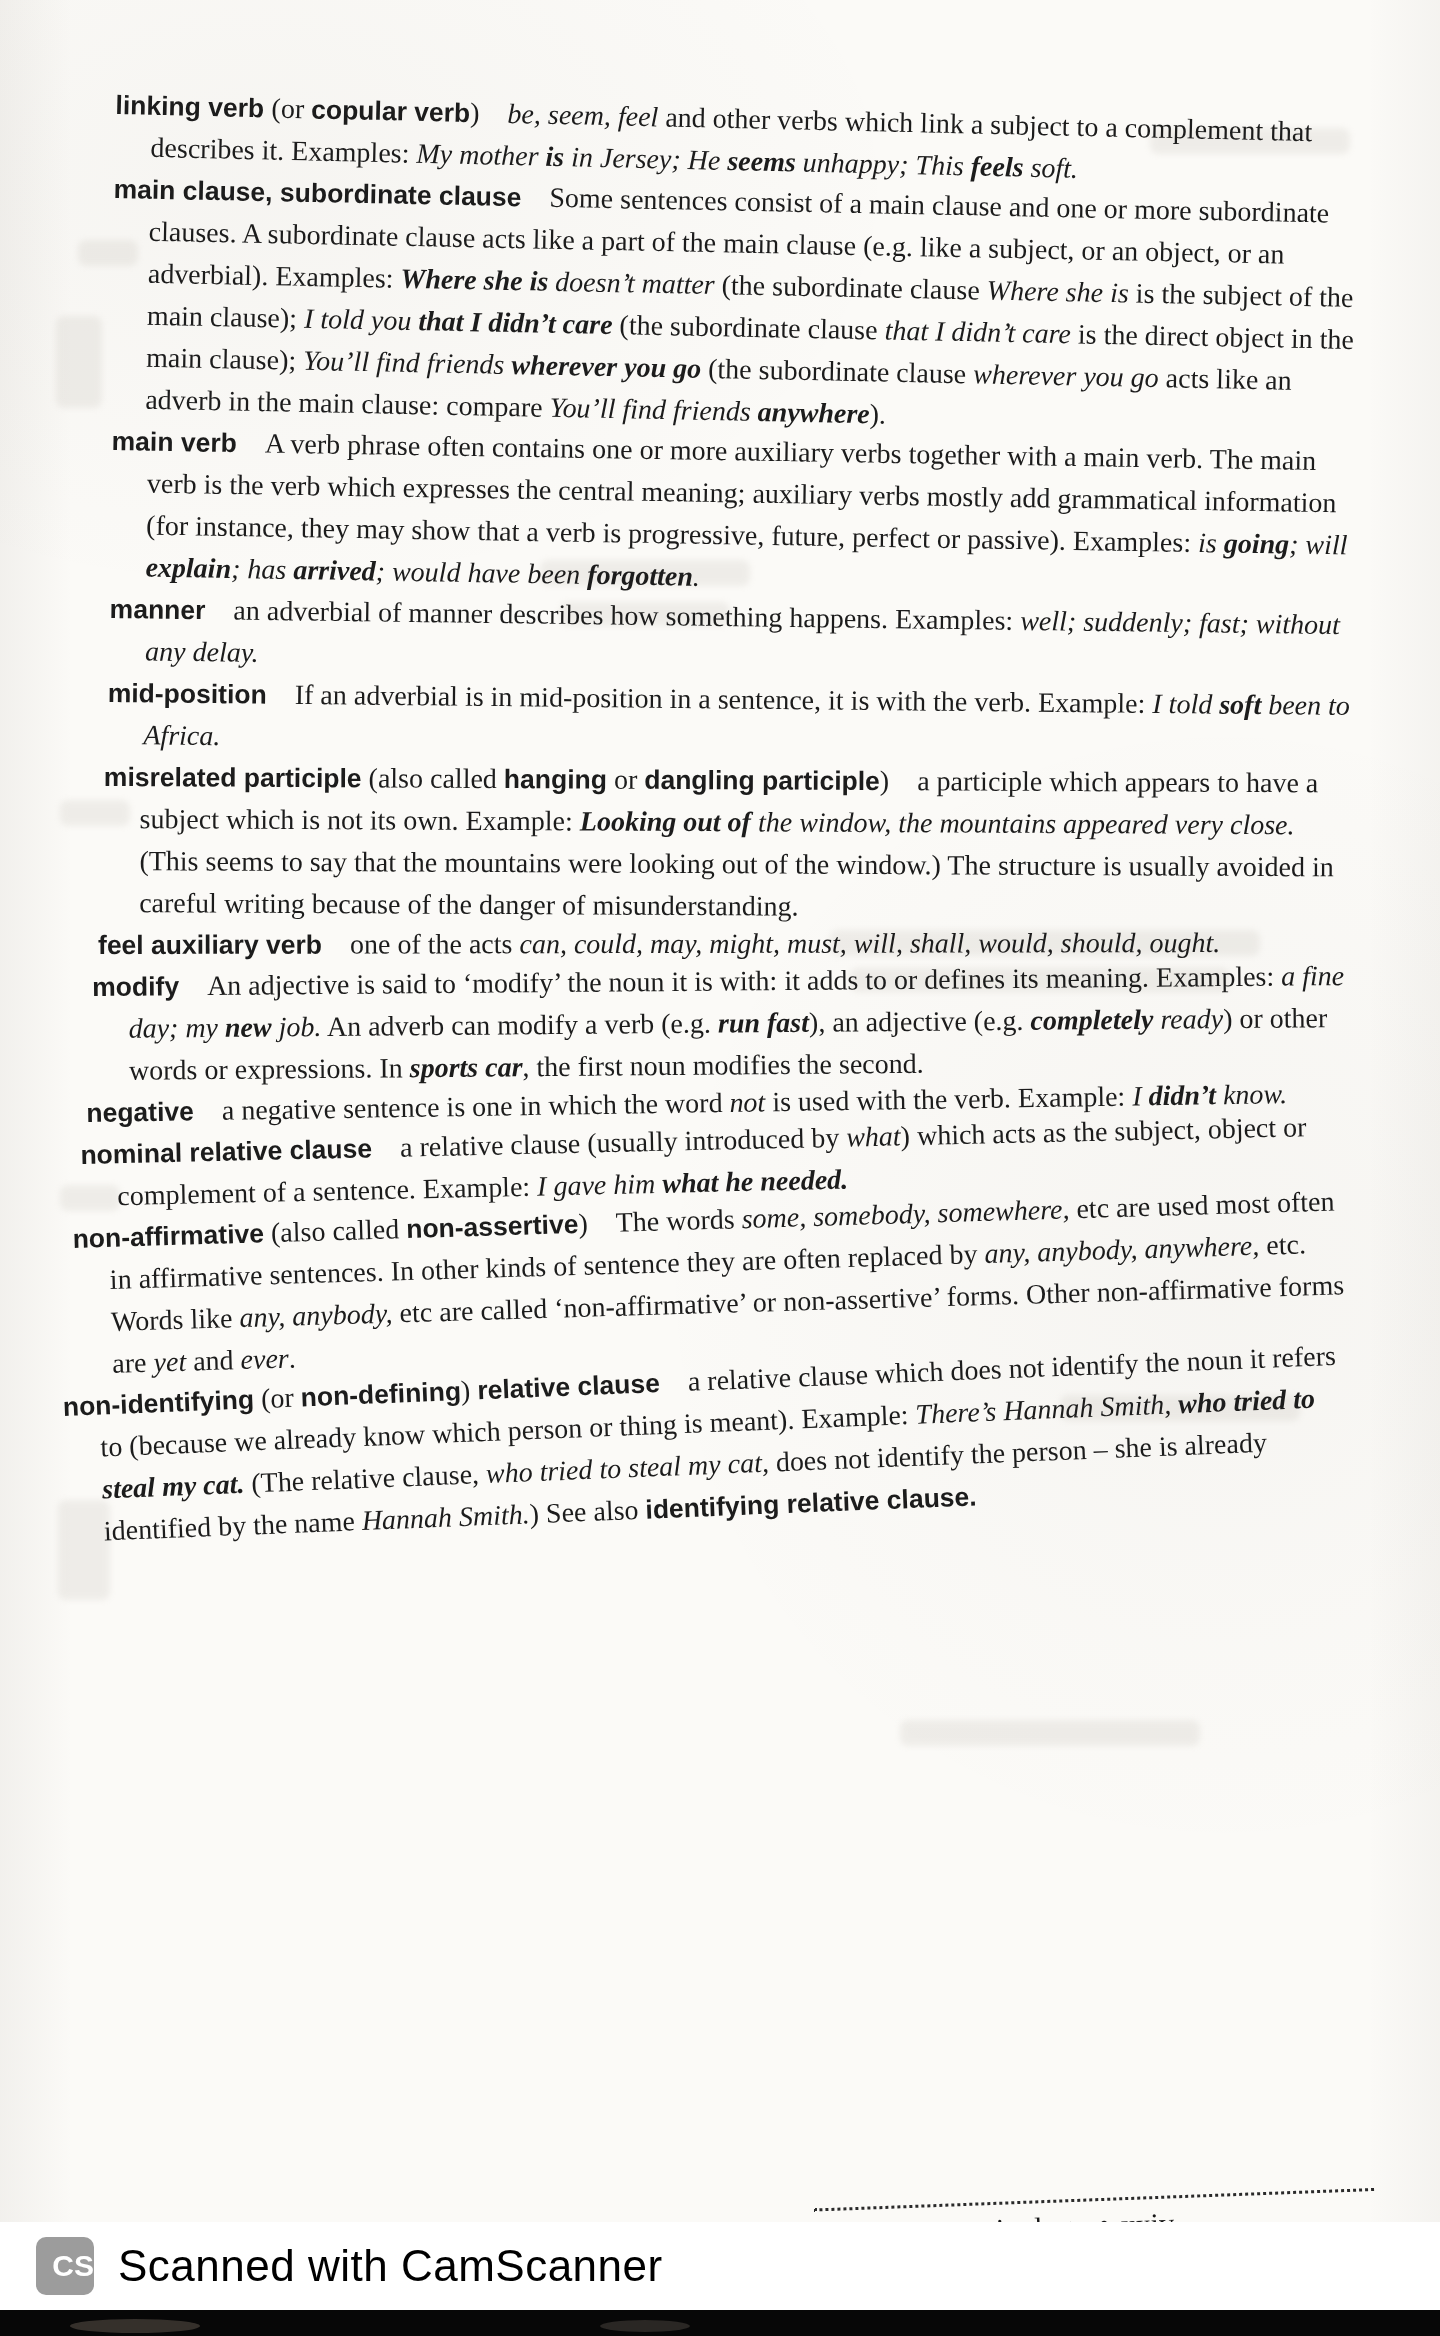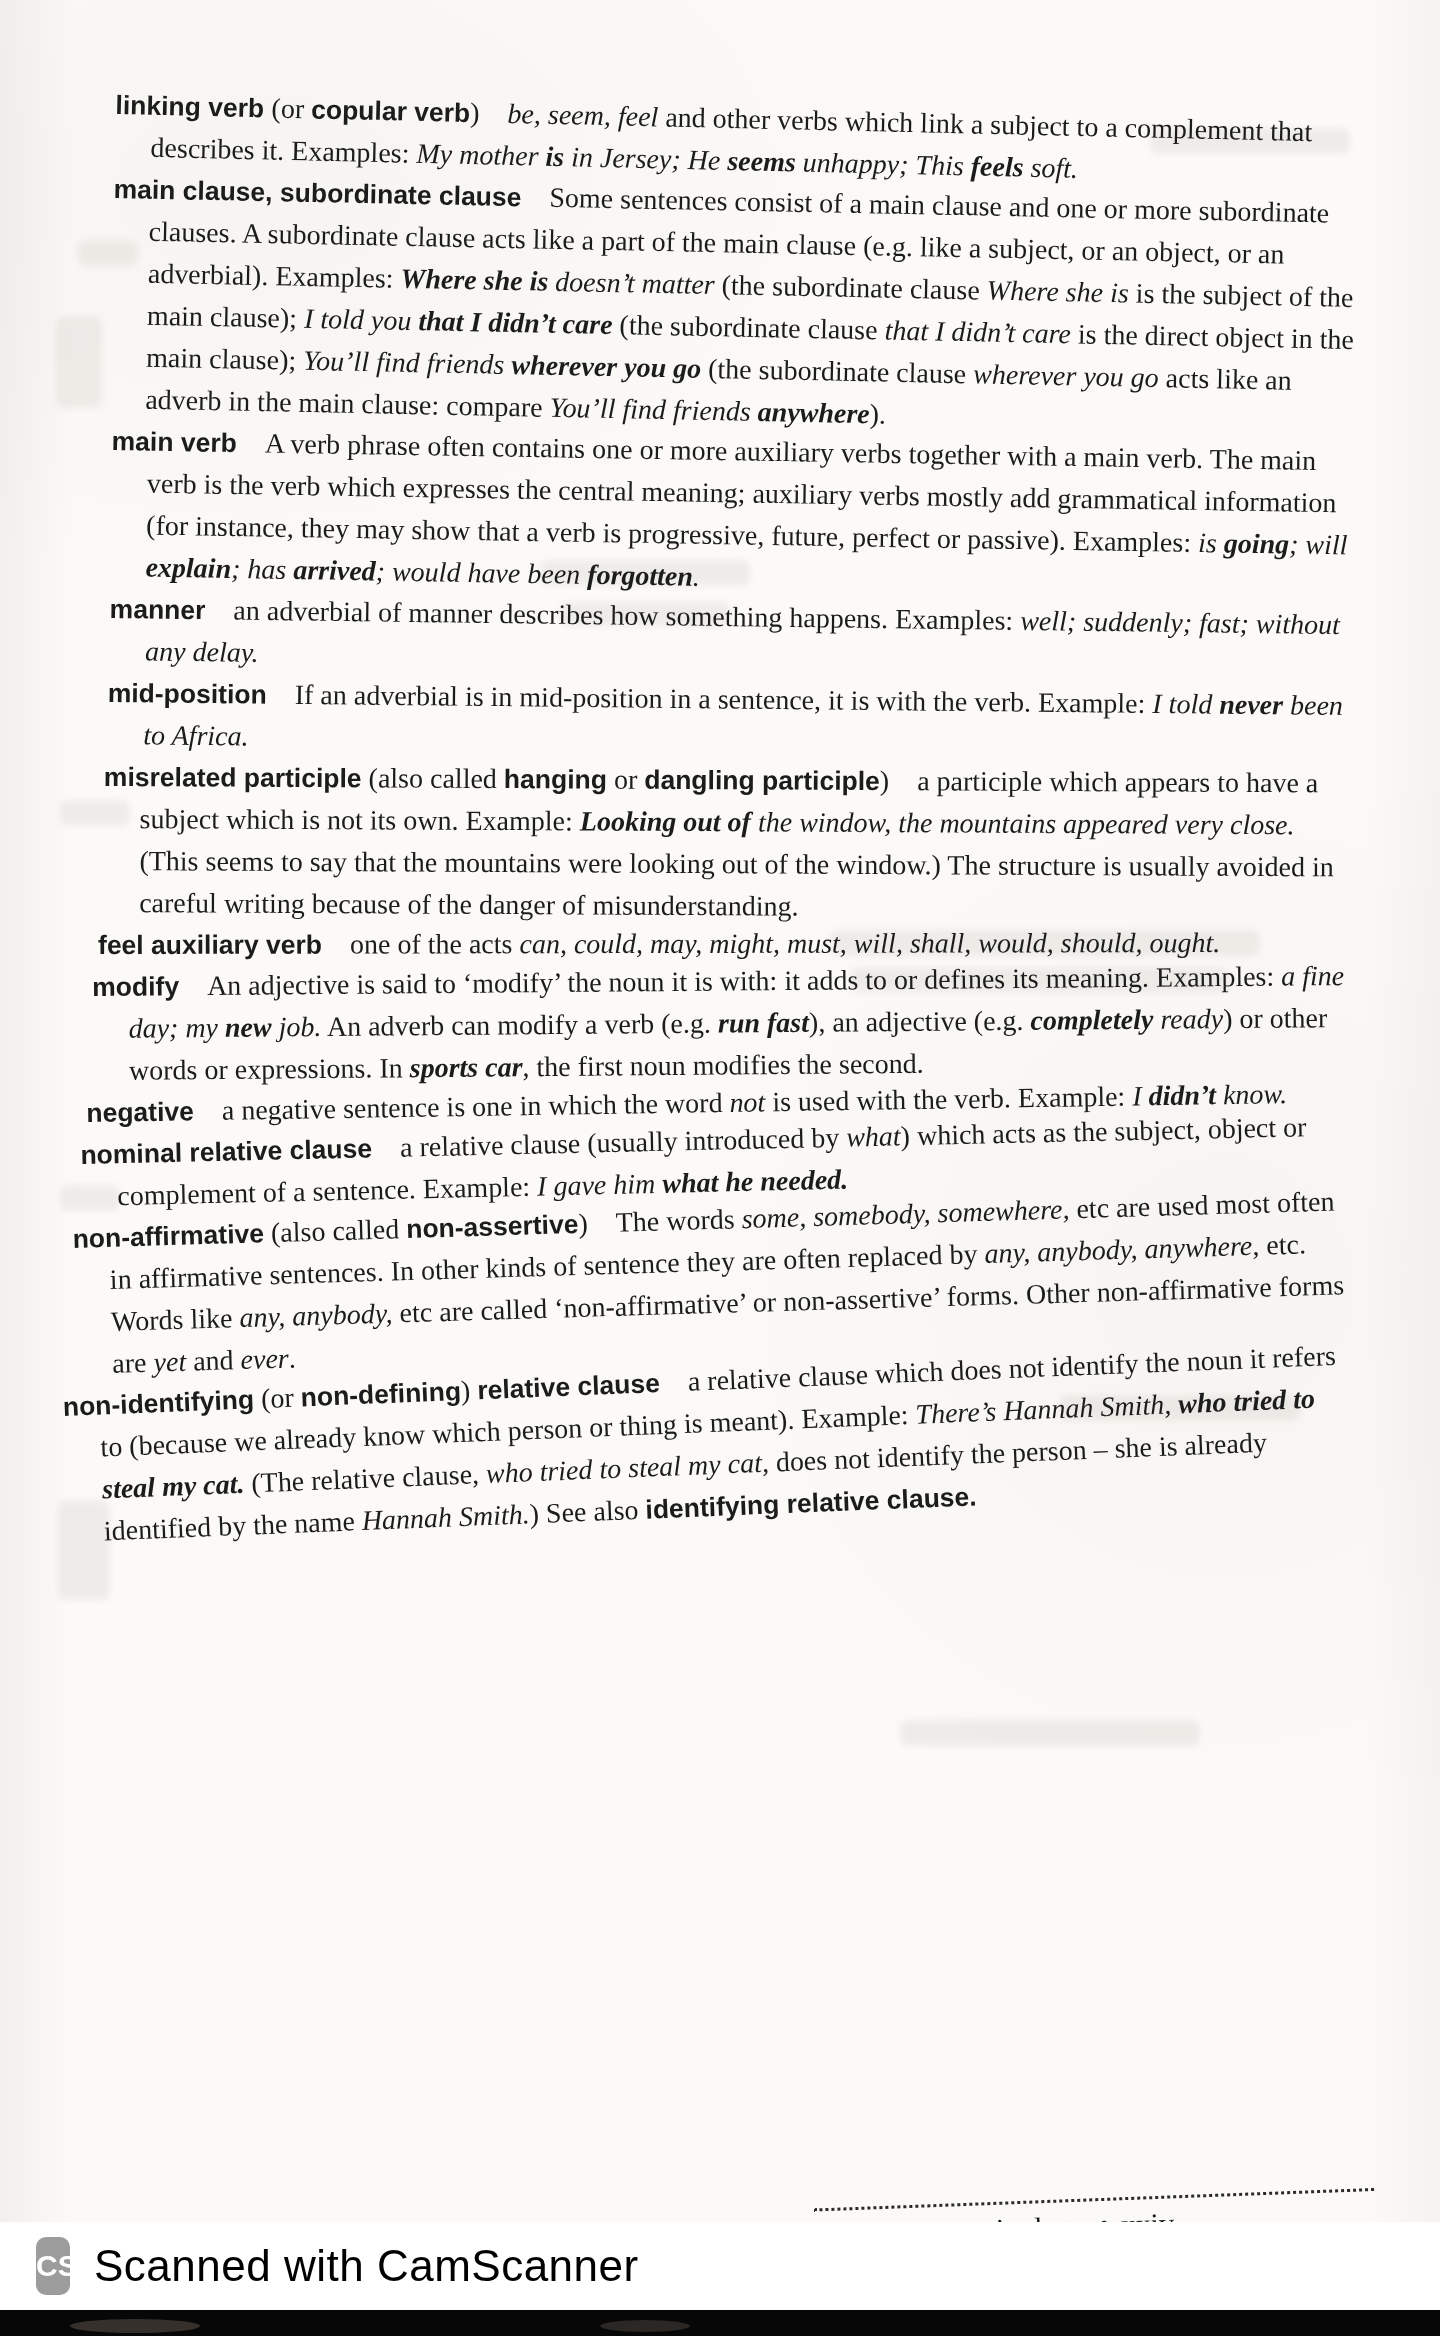--- a/index.html
+++ b/index.html
@@ -46,22 +46,22 @@
     transform:rotate(-2.1deg); transform-origin:right top;
     display:flex; align-items:baseline; gap:12px;
   }
   .page-footer .bullet { font-weight:700; font-size:26px; position:relative; top:-3px; }
 
   .cam-band {
     position:absolute; left:0; right:0; bottom:26px; height:88px;
     background:#ffffff; display:flex; align-items:center; gap:24px; padding-left:36px;
   }
   .cs-logo {
-    width:34px; height:58px; background:#9c9c9c; border-radius:10px;
-    color:#ffffff; display:flex; align-items:center; justify-content:flex-start;
+    width:58px; height:58px; background:#9c9c9c; border-radius:10px;
+    color:#ffffff; display:flex; align-items:center; justify-content:flex-end;
     font-family:"Liberation Sans", sans-serif; font-weight:700; font-size:30px; flex:0 0 auto;
   }
   .cs-text {
     font-family:"Liberation Sans", sans-serif; font-size:44px; color:#000000; letter-spacing:0.5px;
   }
 
   .bottom-bar { position:absolute; left:0; right:0; bottom:0; height:26px; background:#070707; }
   .bar-blob { position:absolute; border-radius:50%; }
 
   .art {
@@ -85,21 +85,21 @@
   <div class="art" style="left:60px;  top:1185px; width:60px; height:26px;"></div>
   <div class="art" style="left:1060px; top:1395px; width:240px; height:26px;"></div>
   <div class="art" style="left:58px;  top:1500px; width:52px; height:100px;"></div>
   <div class="art" style="left:900px; top:1720px; width:300px; height:26px;"></div>
 
   <main class="glossary">
       <p class="entry"><span class="run-b">linking verb </span><span class="run-n">(or </span><span class="run-b">copular verb</span><span class="run-n">) </span><span class="run-i">be, seem, feel </span><span class="run-n">and other verbs which link a subject to a complement that describes it. Examples: </span><span class="run-i">My mother </span><span class="run-bi">is</span><span class="run-i"> in Jersey; He </span><span class="run-bi">seems</span><span class="run-i"> unhappy; This </span><span class="run-bi">feels</span><span class="run-i"> soft.</span></p>
       <p class="entry"><span class="run-b">main clause, subordinate clause</span><span class="run-n"> Some sentences consist of a main clause and one or more subordinate clauses. A subordinate clause acts like a part of the main clause (e.g. like a subject, or an object, or an adverbial). Examples: </span><span class="run-bi">Where she is</span><span class="run-i"> doesn’t matter</span><span class="run-n"> (the subordinate clause </span><span class="run-i">Where she is</span><span class="run-n"> is the subject of the main clause); </span><span class="run-i">I told you </span><span class="run-bi">that I didn’t care</span><span class="run-n"> (the subordinate clause </span><span class="run-i">that I didn’t care</span><span class="run-n"> is the direct object in the main clause); </span><span class="run-i">You’ll find friends </span><span class="run-bi">wherever you go</span><span class="run-n"> (the subordinate clause </span><span class="run-i">wherever you go</span><span class="run-n"> acts like an adverb in the main clause: compare </span><span class="run-i">You’ll find friends </span><span class="run-bi">anywhere</span><span class="run-n">).</span></p>
       <p class="entry"><span class="run-b">main verb</span><span class="run-n"> A verb phrase often contains one or more auxiliary verbs together with a main verb. The main verb is the verb which expresses the central meaning; auxiliary verbs mostly add grammatical information (for instance, they may show that a verb is progressive, future, perfect or passive). Examples: </span><span class="run-i">is </span><span class="run-bi">going</span><span class="run-i">; will </span><span class="run-bi">explain</span><span class="run-i">; has </span><span class="run-bi">arrived</span><span class="run-i">; would have been </span><span class="run-bi">forgotten</span><span class="run-i">.</span></p>
       <p class="entry"><span class="run-b">manner</span><span class="run-n"> an adverbial of manner describes how something happens. Examples: </span><span class="run-i">well; suddenly; fast; without any delay.</span></p>
-      <p class="entry"><span class="run-b">mid-position</span><span class="run-n"> If an adverbial is in mid-position in a sentence, it is with the verb. Example: </span><span class="run-i">I told </span><span class="run-bi">never</span><span class="run-i"> been to Africa.</span></p>
+      <p class="entry"><span class="run-b">mid-position</span><span class="run-n"> If an adverbial is in mid-position in a sentence, it is with the verb. Example: </span><span class="run-i">I told </span><span class="run-bi">soft</span><span class="run-i"> been to Africa.</span></p>
       <p class="entry"><span class="run-b">misrelated participle</span><span class="run-n"> (also called </span><span class="run-b">hanging</span><span class="run-n"> or </span><span class="run-b">dangling participle</span><span class="run-n">) a participle which appears to have a subject which is not its own. Example: </span><span class="run-bi">Looking out of</span><span class="run-i"> the window, the mountains appeared very close.</span><span class="run-n"> (This seems to say that the mountains were looking out of the window.) The structure is usually avoided in careful writing because of the danger of misunderstanding.</span></p>
       <p class="entry"><span class="run-b">feel auxiliary verb</span><span class="run-n"> one of the acts </span><span class="run-i">can, could, may, might, must, will, shall, would, should, ought.</span></p>
       <p class="entry"><span class="run-b">modify</span><span class="run-n"> An adjective is said to ‘modify’ the noun it is with: it adds to or defines its meaning. Examples: </span><span class="run-i">a fine day; my </span><span class="run-bi">new</span><span class="run-i"> job.</span><span class="run-n"> An adverb can modify a verb (e.g. </span><span class="run-bi">run fast</span><span class="run-n">), an adjective (e.g. </span><span class="run-bi">completely</span><span class="run-i"> ready</span><span class="run-n">) or other words or expressions. In </span><span class="run-bi">sports car</span><span class="run-n">, the first noun modifies the second.</span></p>
       <p class="entry"><span class="run-b">negative</span><span class="run-n"> a negative sentence is one in which the word </span><span class="run-i">not</span><span class="run-n"> is used with the verb. Example: </span><span class="run-i">I </span><span class="run-bi">didn’t</span><span class="run-i"> know.</span></p>
       <p class="entry"><span class="run-b">nominal relative clause</span><span class="run-n"> a relative clause (usually introduced by </span><span class="run-i">what</span><span class="run-n">) which acts as the subject, object or complement of a sentence. Example: </span><span class="run-i">I gave him </span><span class="run-bi">what he needed.</span></p>
       <p class="entry"><span class="run-b">non-affirmative</span><span class="run-n"> (also called </span><span class="run-b">non-assertive</span><span class="run-n">) The words </span><span class="run-i">some, somebody, somewhere,</span><span class="run-n"> etc are used most often in affirmative sentences. In other kinds of sentence they are often replaced by </span><span class="run-i">any, anybody, anywhere,</span><span class="run-n"> etc. Words like </span><span class="run-i">any, anybody,</span><span class="run-n"> etc are called ‘non-affirmative’ or non-assertive’ forms. Other non-affirmative forms are </span><span class="run-i">yet</span><span class="run-n"> and </span><span class="run-i">ever</span><span class="run-n">.</span></p>
       <p class="entry"><span class="run-b">non-identifying</span><span class="run-n"> (or </span><span class="run-b">non-defining</span><span class="run-n">) </span><span class="run-b">relative clause</span><span class="run-n"> a relative clause which does not identify the noun it refers to (because we already know which person or thing is meant). Example: </span><span class="run-i">There’s Hannah Smith, </span><span class="run-bi">who tried to steal my cat.</span><span class="run-n"> (The relative clause, </span><span class="run-i">who tried to steal my cat,</span><span class="run-n"> does not identify the person – she is already identified by the name </span><span class="run-i">Hannah Smith.</span><span class="run-n">) See also </span><span class="run-b">identifying relative clause.</span></p>
     </main>
 
   <div class="page-footer">

